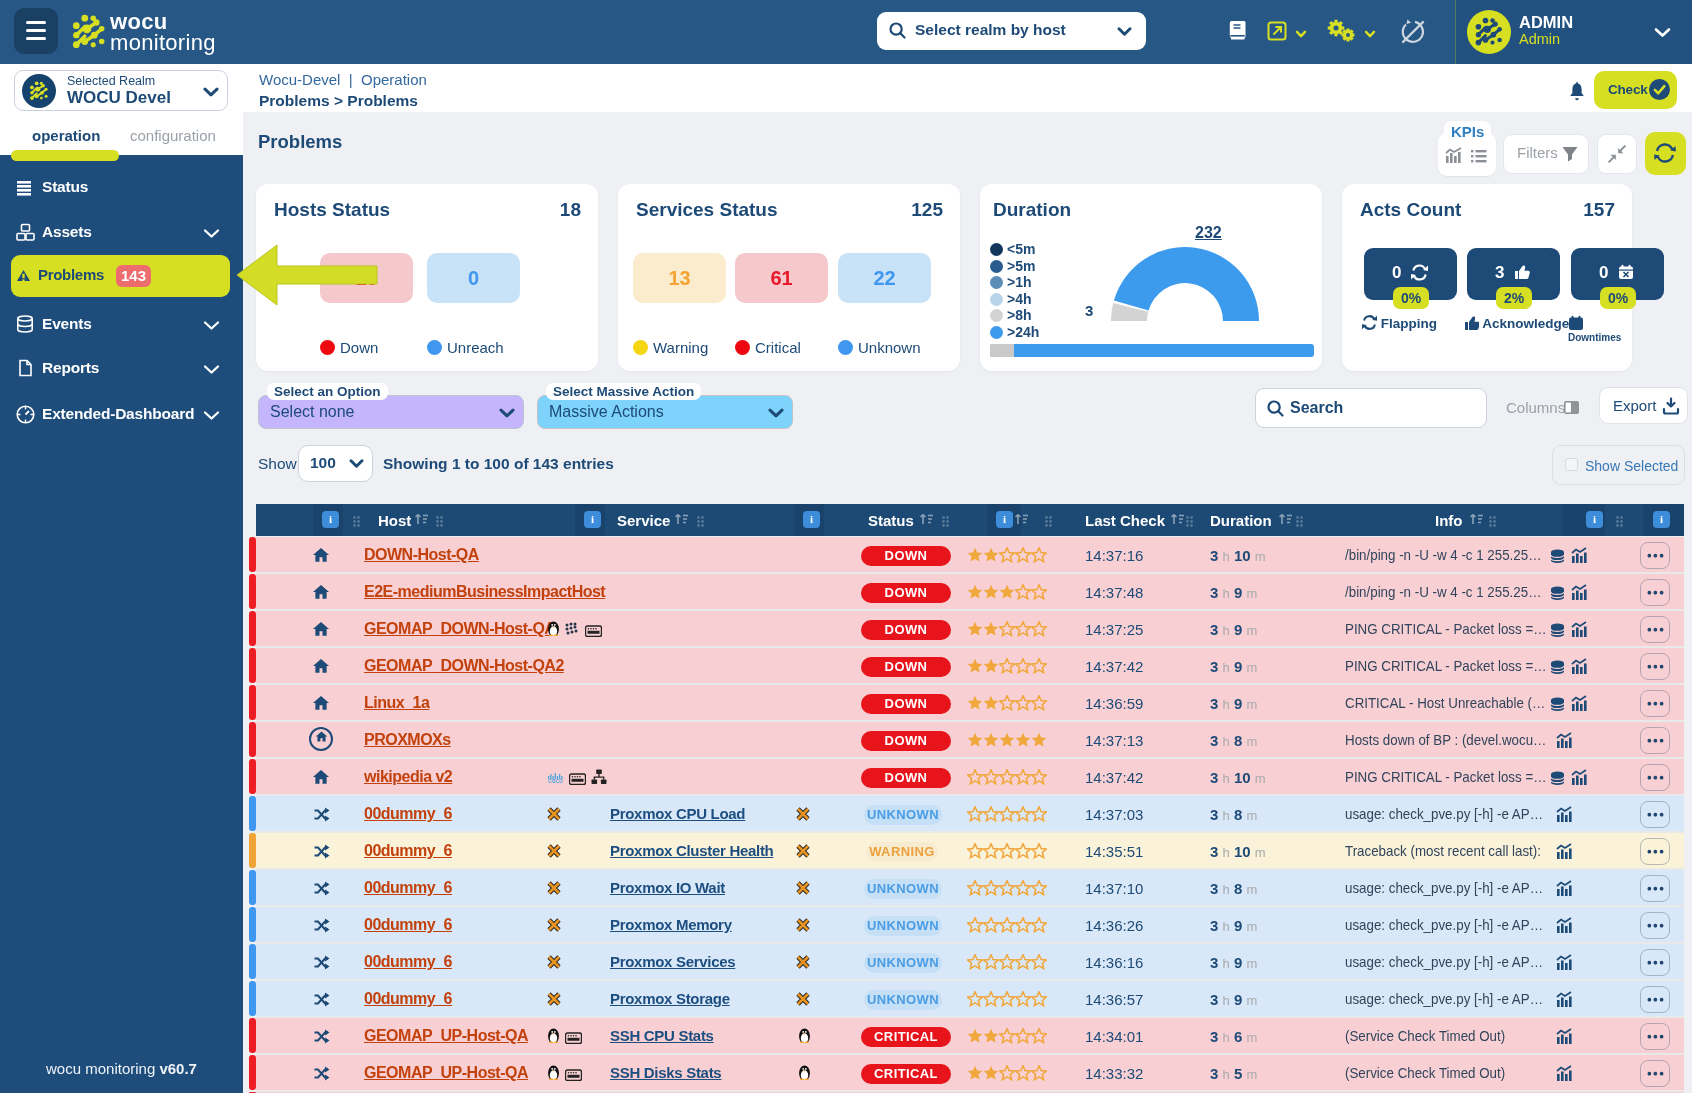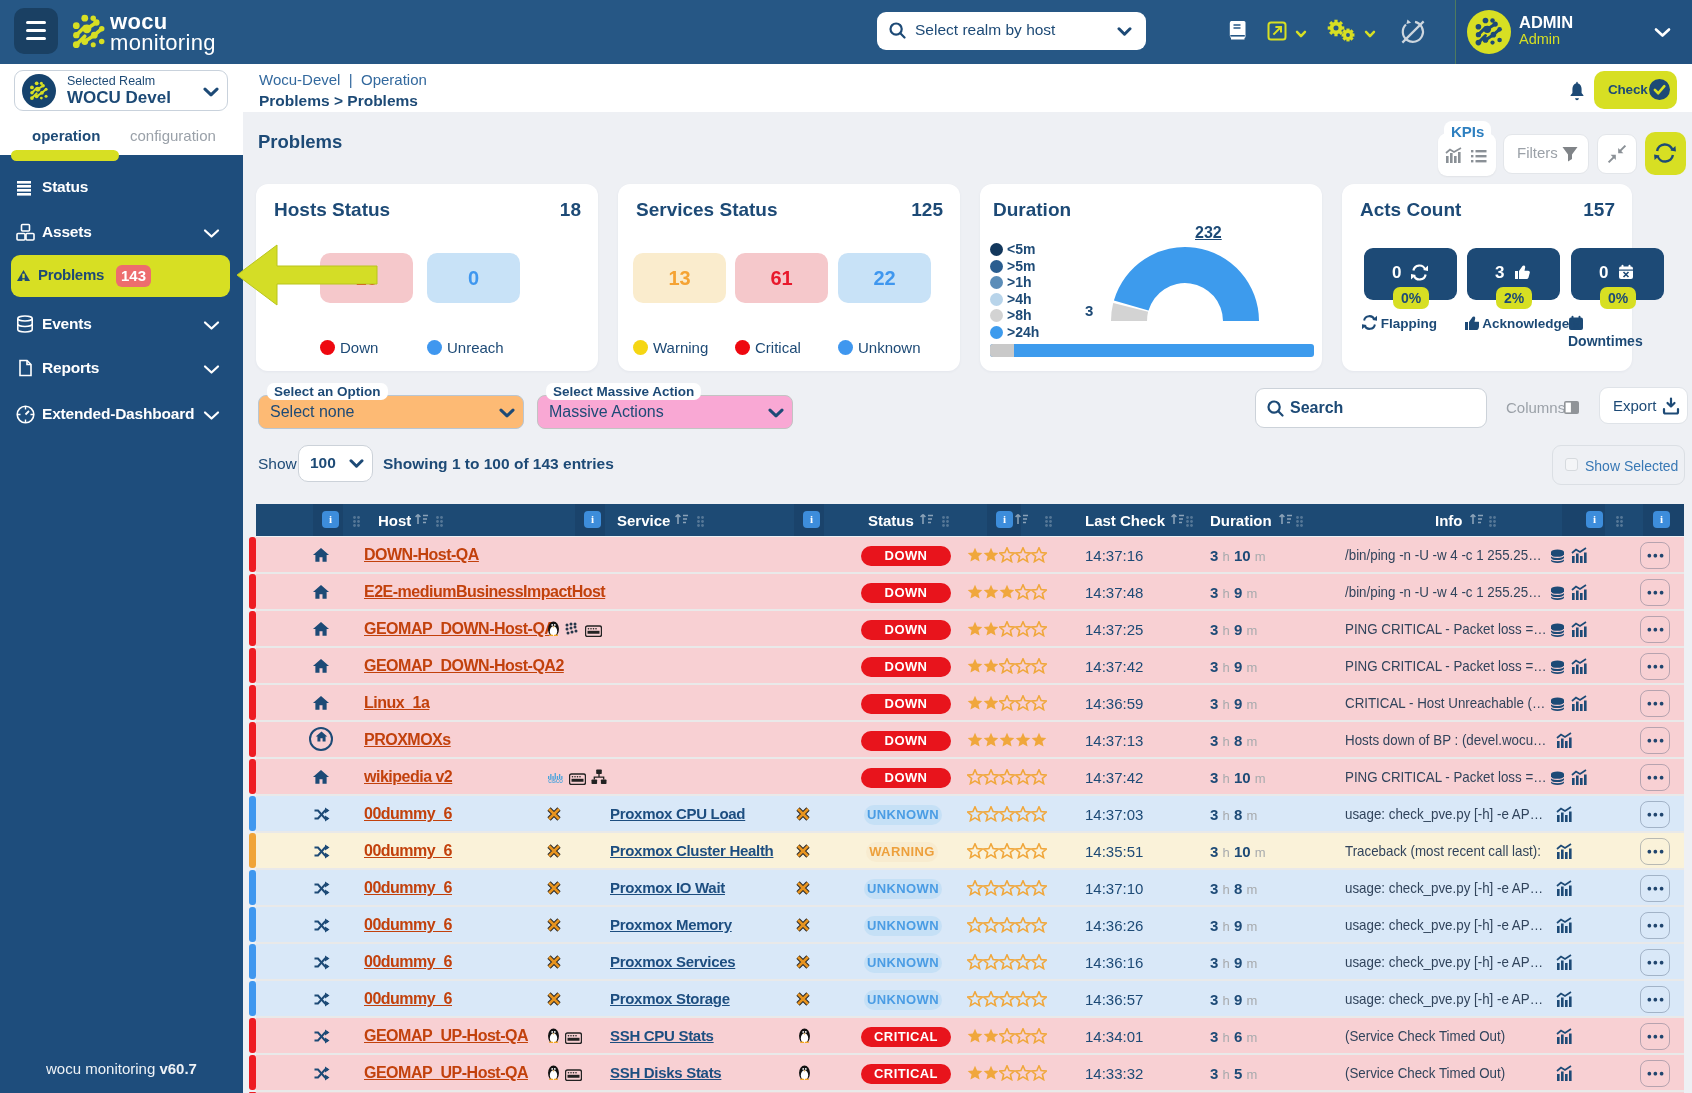--- a/index.html
+++ b/index.html
@@ -39,22 +39,22 @@
 .collapsebtn{position:absolute;left:1597px;top:134px;width:40px;height:40px;background:#fff;border:1px solid #e3e6ea;border-radius:9px;}
 .refreshbtn{position:absolute;left:1645px;top:132px;width:41px;height:43px;background:#d7df23;border-radius:10px;}
 .card{position:absolute;top:184px;height:187px;background:#fff;border-radius:12px;box-shadow:0 1px 3px rgba(30,50,90,.05);}
 .ctitle{position:absolute;left:18px;top:15px;font-size:19px;font-weight:700;color:#1d4a76;}
 .cnum{position:absolute;right:17px;top:15px;font-size:19px;font-weight:700;color:#1d4a76;}
 .statbox{position:absolute;top:69px;width:93px;height:50px;border-radius:10px;font-size:20px;font-weight:700;text-align:center;line-height:50px;}
 .leg{position:absolute;top:155px;font-size:15px;color:#1d4a76;}
 .leg i{display:inline-block;width:15px;height:15px;border-radius:50%;vertical-align:-2px;margin-right:5px;}
 
 .selbox{position:absolute;top:395px;height:34px;border-radius:8px;}
-.sel1{left:258px;width:266px;background:#fdba74;border:1.5px solid #b9c6d2;}
-.sel2{left:537px;width:256px;background:#f9a8d4;border:1.5px solid #c3c3c3;}
+.sel1{left:258px;width:266px;background:#c4b5fd;border:1.5px solid #b9c6d2;}
+.sel2{left:537px;width:256px;background:#7dd3fc;border:1.5px solid #c3c3c3;}
 .sellabel{position:absolute;top:-13px;background:#fff;border-radius:7px;padding:1px 7px;font-size:13.5px;font-weight:700;color:#1d4a76;white-space:nowrap;}
 .seltext{position:absolute;left:11px;top:7px;font-size:16px;color:#1d4a76;}
 .searchbox{position:absolute;left:1255px;top:388px;width:232px;height:40px;background:#fff;border:1px solid #ccd2d9;border-radius:9px;}
 .searchbox span{position:absolute;left:34px;top:10px;font-size:16px;font-weight:700;color:#1d4a76;}
 .colstext{position:absolute;left:1506px;top:399px;font-size:15px;color:#9ba1a8;}
 .exportbtn{position:absolute;left:1599px;top:387px;width:89px;height:37px;background:#fff;border:1px solid #dfe3e8;border-radius:9px;}
 .exportbtn span{position:absolute;left:13px;top:9px;font-size:15px;color:#1d4a76;}
 .showrow{position:absolute;left:258px;top:455px;font-size:15.5px;color:#1d4a76;}
 .showsel{position:absolute;left:298px;top:445px;width:75px;height:37px;background:#fff;border:1px solid #ccd2d9;border-radius:10px;}
 .showsel span{position:absolute;left:11px;top:8px;font-size:15.5px;font-weight:700;color:#1d4a76;}
@@ -113,21 +113,21 @@
         <circle cx="30.705882352941178" cy="14.823529411764707" r="2.7529411764705882" fill="#d7df23"></circle>
         <circle cx="30.705882352941178" cy="27.529411764705884" r="2.7529411764705882" fill="#d7df23"></circle>
         <circle cx="22.235294117647058" cy="30.705882352941178" r="2.541176470588235" fill="#d7df23"></circle>
       </svg></div>
 <div class="logoword"><span class="w1">wocu</span><br>monitoring</div>
 <div class="abs" style="left:877px;top:12px;width:269px;height:38px;background:#fff;border-radius:9px;">
 <span class="abs" style="left:12px;top:10px;"><svg width="17" height="17" viewBox="0 0 17 17" style="">
           <circle cx="7.11" cy="7.11" r="5.61" fill="none" stroke="#1d4a76" stroke-width="2.2"></circle>
           <line x1="11.3175" y1="11.3175" x2="15.5" y2="15.5" stroke="#1d4a76" stroke-width="2.2" stroke-linecap="round"></line>
         </svg></span>
-<span class="abs" style="left:38px;top:9px;font-size:15.5px;font-weight:400;color:#1d4a76;">Select realm by host</span>
+<span class="abs" style="left:38px;top:9px;font-size:15.5px;font-weight:700;color:#1d4a76;">Select realm by host</span>
 <span class="abs" style="left:240px;top:12px;"><svg width="15" height="15" viewBox="0 0 15 15" style="">
           <polyline points="2,4.8 7.5,10.200000000000001 13,4.8" fill="none" stroke="#1d4a76" stroke-width="3" stroke-linecap="round" stroke-linejoin="round"></polyline>
         </svg></span>
     </div>
 <span class="abs" style="left:1226px;top:19px;"><svg width="25" height="25" viewBox="0 0 25 25" style="">
         <path d="M5 2 h13 a1.5 1.5 0 0 1 1.5 1.5 v14 a1.5 1.5 0 0 1 -1.5 1.5 h-12 a2.2 2.2 0 0 1 -2.2 -2.2 V4.2 A2.2 2.2 0 0 1 5 2 Z" fill="#fff"></path>
         <path d="M4.3 16.8 h14.5" stroke="#265785" stroke-width="1.6"></path>
         <path d="M7.5 6 h7 M7.5 9 h7" stroke="#265785" stroke-width="1.5"></path>
         <rect x="5" y="18.3" width="13.5" height="2.2" fill="#fff"></rect>
       </svg></span>
@@ -432,21 +432,21 @@
           <g stroke="#1d4a76" stroke-width="2" fill="none">
             <path d="M 2.1000000000000005 5.5 A 5.3999999999999995 5.3999999999999995 0 0 1 12.399999999999999 4.5"></path>
             <path d="M 12.899999999999999 9.5 A 5.3999999999999995 5.3999999999999995 0 0 1 2.6000000000000005 10.5"></path>
           </g>
           <path d="M 15.399999999999999 0.5 l 0.5 5.5 l -5.5 -1 z" fill="#1d4a76"></path>
           <path d="M -0.39999999999999947 14.5 l -0.5 -5.5 l 5.5 1 z" fill="#1d4a76"></path>
         </svg></span> Flapping</div>
 <div class="abs" style="left:122px;top:131px;font-size:13.5px;font-weight:700;color:#1d4a76;"><span style="vertical-align:-2px;display:inline-block;"><svg width="15" height="15" viewBox="0 0 15 15" style="">
           <path d="M1 7 h3 v8 H1 z M5 15 h7.5 c1 0 1.8-.6 2-1.5 l1.3-4.8 c.3-1-.5-2-1.6-2 H10.5 l.7-3.4 c.2-1-.5-1.9-1.5-1.9 -.5 0-1 .3-1.2.7 L5 7 z" fill="#1d4a76"></path>
         </svg></span> Acknowledge</div>
-<div class="abs" style="left:226px;top:131px;font-size:14px;font-weight:700;color:#1d4a76;"><span style="vertical-align:-2px;display:inline-block;"><svg width="15" height="15" viewBox="0 0 15 15" style="">
+<div class="abs" style="left:226px;top:131px;font-size:10px;font-weight:700;color:#1d4a76;"><span style="vertical-align:-2px;display:inline-block;"><svg width="15" height="15" viewBox="0 0 15 15" style="">
           <rect x="1" y="2.5" width="14" height="12.5" rx="2" fill="#1d4a76"></rect>
           <rect x="3.5" y="0.8" width="2" height="3.4" rx="1" fill="#1d4a76"></rect>
           <rect x="10.5" y="0.8" width="2" height="3.4" rx="1" fill="#1d4a76"></rect>
           <rect x="1" y="5.5" width="14" height="1.2" fill="#1d4a76"></rect>
           <path d="M5.5 8 l5 5 M10.5 8 l-5 5" stroke="#1d4a76" stroke-width="1.6"></path>
         </svg></span> Downtimes</div>
 </div>
 <div class="selbox sel1">
     <span class="sellabel" style="left:8px;">Select an Option</span>
     <span class="seltext">Select none</span>

